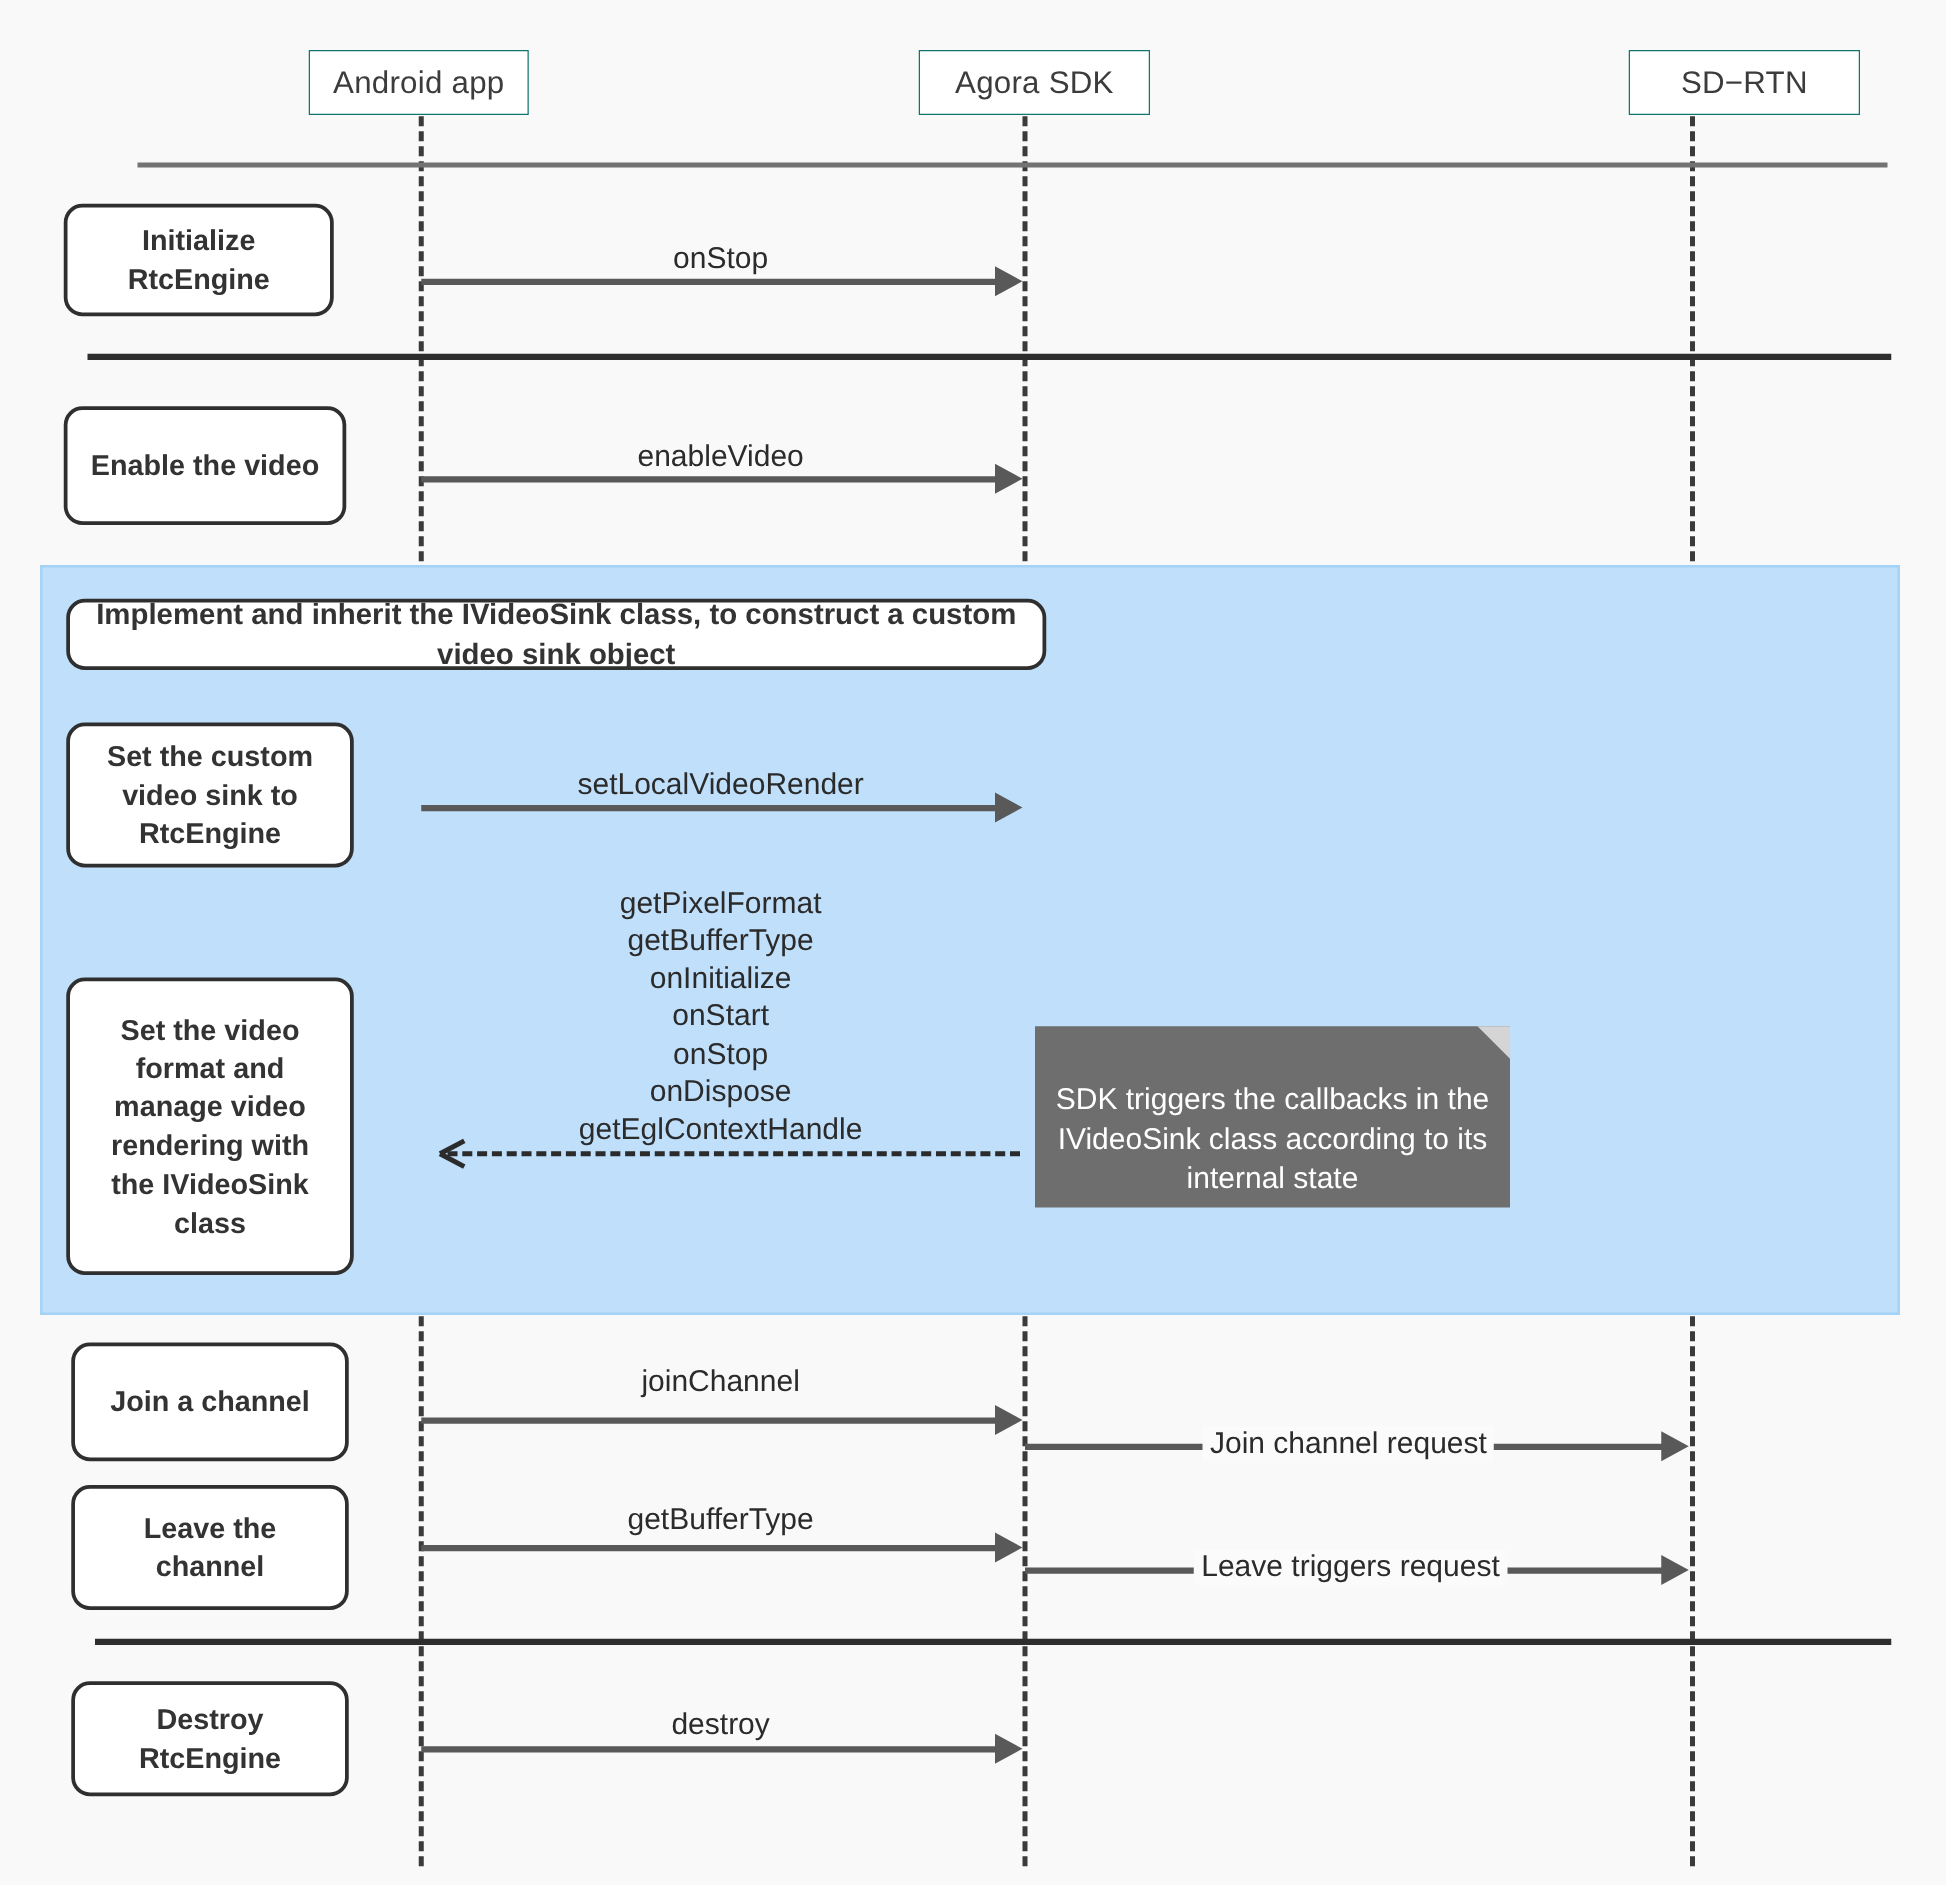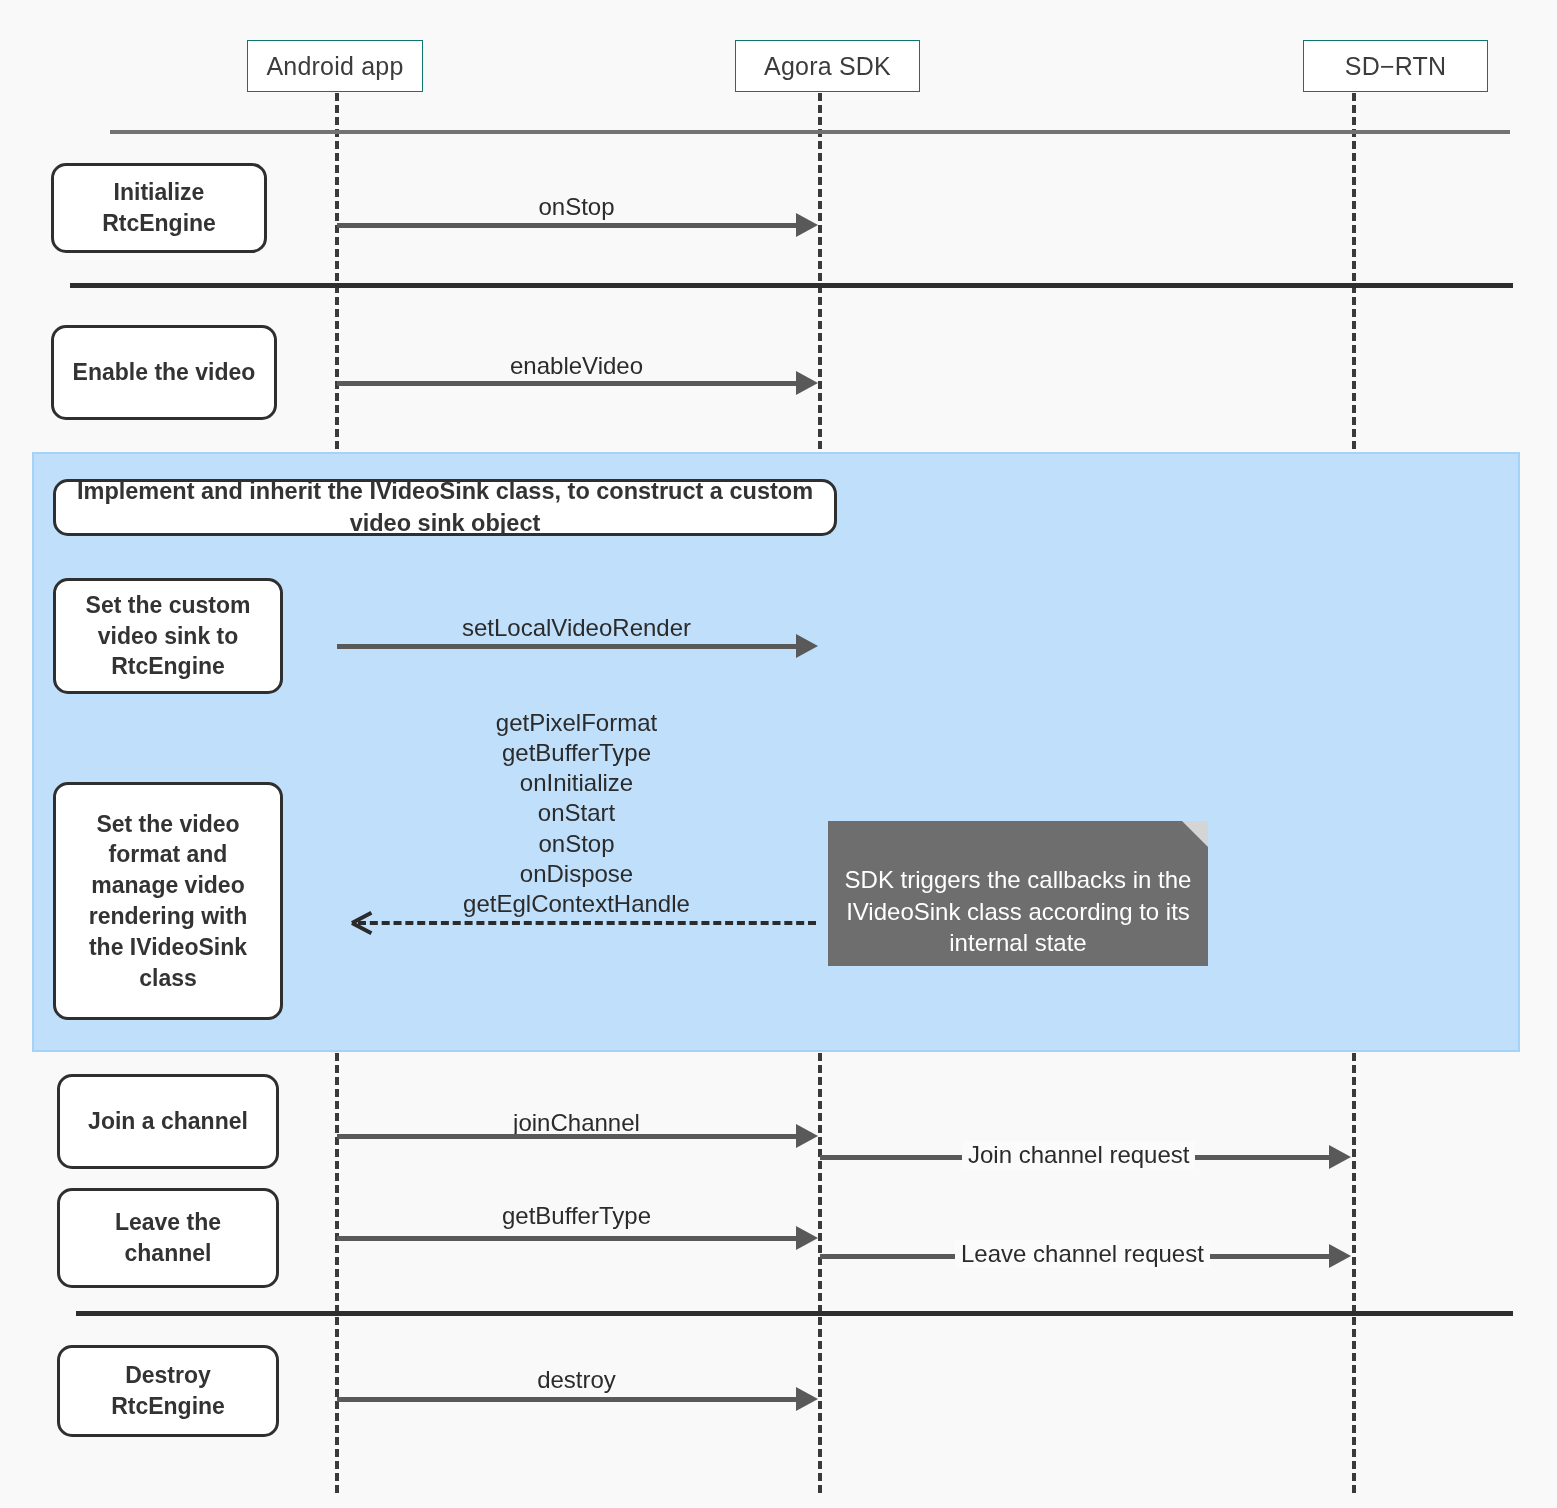--- a/index.html
+++ b/index.html
@@ -228,38 +228,38 @@
   <div class="arrowhead-open" style="left:352px; top:921px;"></div>
 
   <div class="note" style="left:828px; top:821px; width:380px; height:145px;">
     <div class="note-fold"></div>
     <span>SDK triggers the callbacks in the IVideoSink class according to its internal state</span>
   </div>
 
   <div class="step-box" style="left:57px; top:1074px; width:222px; height:95px;">
     <span class="multiline">Join a channel</span>
   </div>
-  <div class="msg-label" style="left:335px; top:1092px; width:483px;margin-top:17px;">joinChannel</div>
+  <div class="msg-label" style="left:335px; top:1092px; width:483px;">joinChannel</div>
   <div class="msg" style="left:337px; top:1134px; width:462px;"></div>
   <div class="arrowhead" style="left:796px; top:1124px;"></div>
 
   <div class="msg" style="left:820px; top:1155px; width:512px;"></div>
   <div class="arrowhead" style="left:1329px; top:1145px;"></div>
   <div class="msg-label on-line" style="left:962px; top:1141px;">Join channel request</div>
 
   <div class="step-box" style="left:57px; top:1188px; width:222px; height:100px;">
     <span class="multiline">Leave the<br>channel</span>
   </div>
   <div class="msg-label" style="left:335px; top:1202px; width:483px;">getBufferType</div>
   <div class="msg" style="left:337px; top:1236px; width:462px;"></div>
   <div class="arrowhead" style="left:796px; top:1226px;"></div>
 
   <div class="msg" style="left:820px; top:1254px; width:512px;"></div>
   <div class="arrowhead" style="left:1329px; top:1244px;"></div>
-  <div class="msg-label on-line" style="left:955px; top:1240px;">Leave channel request</div>
+  <div class="msg-label on-line" style="left:955px; top:1240px;">Leave triggers request</div>
 
   <div class="step-box" style="left:57px; top:1345px; width:222px; height:92px;">
     <span class="multiline">Destroy<br>RtcEngine</span>
   </div>
   <div class="msg-label" style="left:335px; top:1366px; width:483px;">destroy</div>
   <div class="msg" style="left:337px; top:1397px; width:462px;"></div>
   <div class="arrowhead" style="left:796px; top:1387px;"></div>
 
 </div>
 

